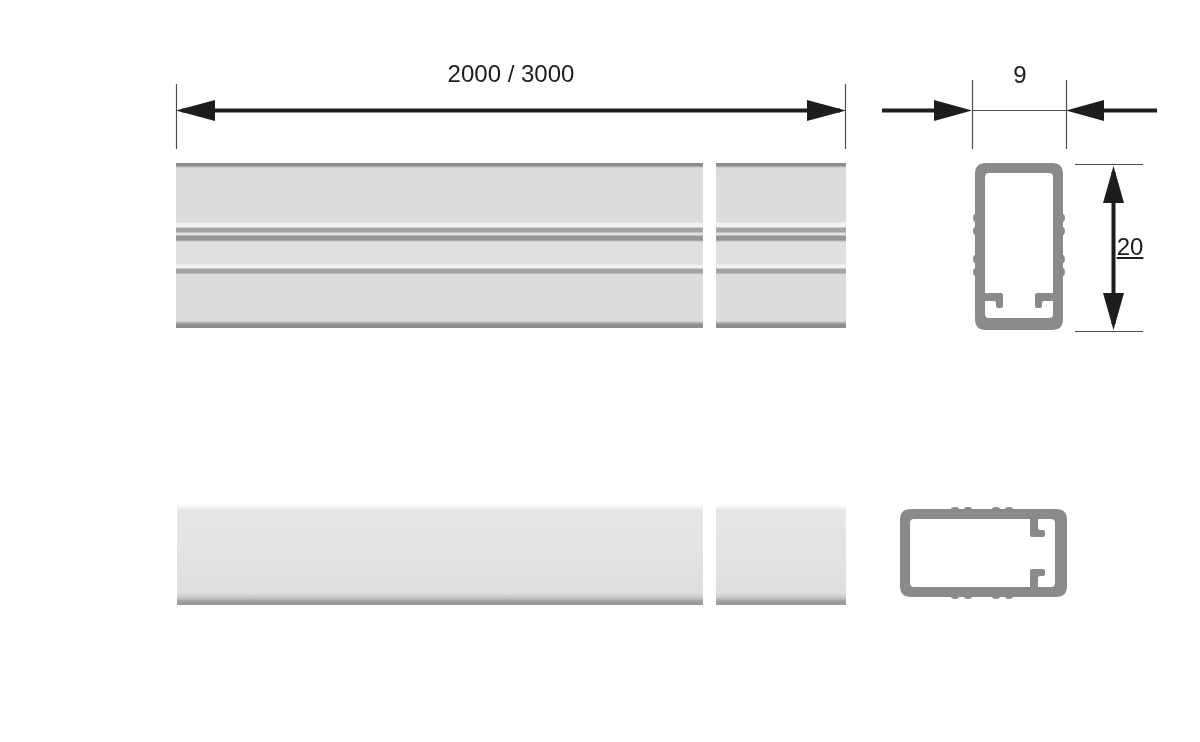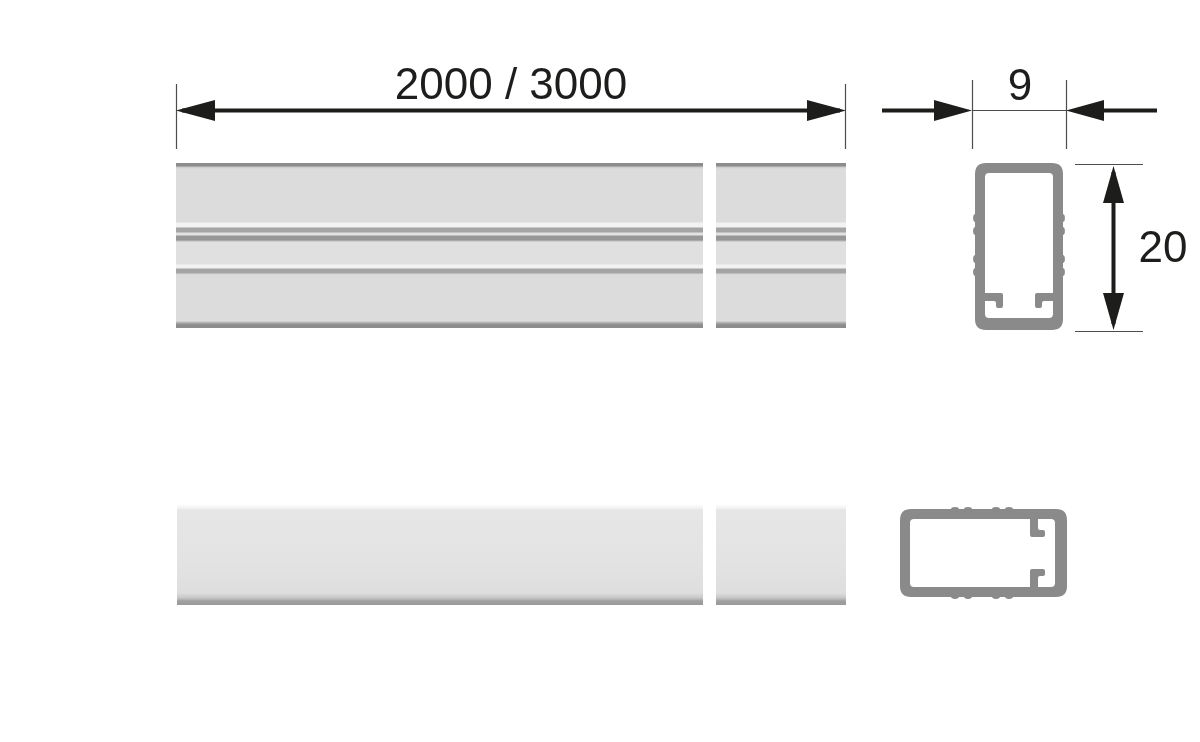--- a/index.html
+++ b/index.html
@@ -11,25 +11,25 @@
   }
   
   #dims { position:absolute; left:0; top:0; pointer-events:none; }
   .dimline  { stroke: var(--color-dimension_line, #1d1d1b); stroke-width:4; }
   .thinline { stroke: var(--color-extension_line, #4d4d4d); stroke-width:1.2; }
   .extline  { stroke: var(--color-extension_line, #4d4d4d); stroke-width:1.2; }
   .arrowhead{ fill: var(--color-dimension_line, #1d1d1b); }
   
   .dim-label {
     position:absolute; color: var(--color-dimension_line, #1d1d1b);
-    font-size:44px; line-height:1; white-space:nowrap;
+    font-size:24px; line-height:1; white-space:nowrap;
   }
   #lbl-length { left:511px;  top:62px;  transform:translateX(-50%); }
   #lbl-width  { left:1020px; top:63px;  transform:translateX(-50%); }
-  #lbl-height { left:1163px; top:247px; transform:translate(-50%,-50%); }
+  #lbl-height { left:1130px; top:247px; transform:translate(-50%,-50%);text-decoration:underline; }
   
   .bar { position:absolute; }
   .bar-top { top:163px; height:165px;
     background: linear-gradient(to bottom,
       #8c8c8c 0px, #8c8c8c 3px, #c9c9c9 4px, #dcdcdc 6px,
       #dcdcdc 59px, #f2f2f2 60px, #f2f2f2 64px,
       #a4a4a4 65px, #a4a4a4 69px, #e2e2e2 70px, #e2e2e2 72px,
       #979797 73px, #979797 77px,
       #e0e0e0 79px, #e0e0e0 101px,
       #f2f2f2 102px, #f2f2f2 105px, #a4a4a4 106px, #a4a4a4 110px,

